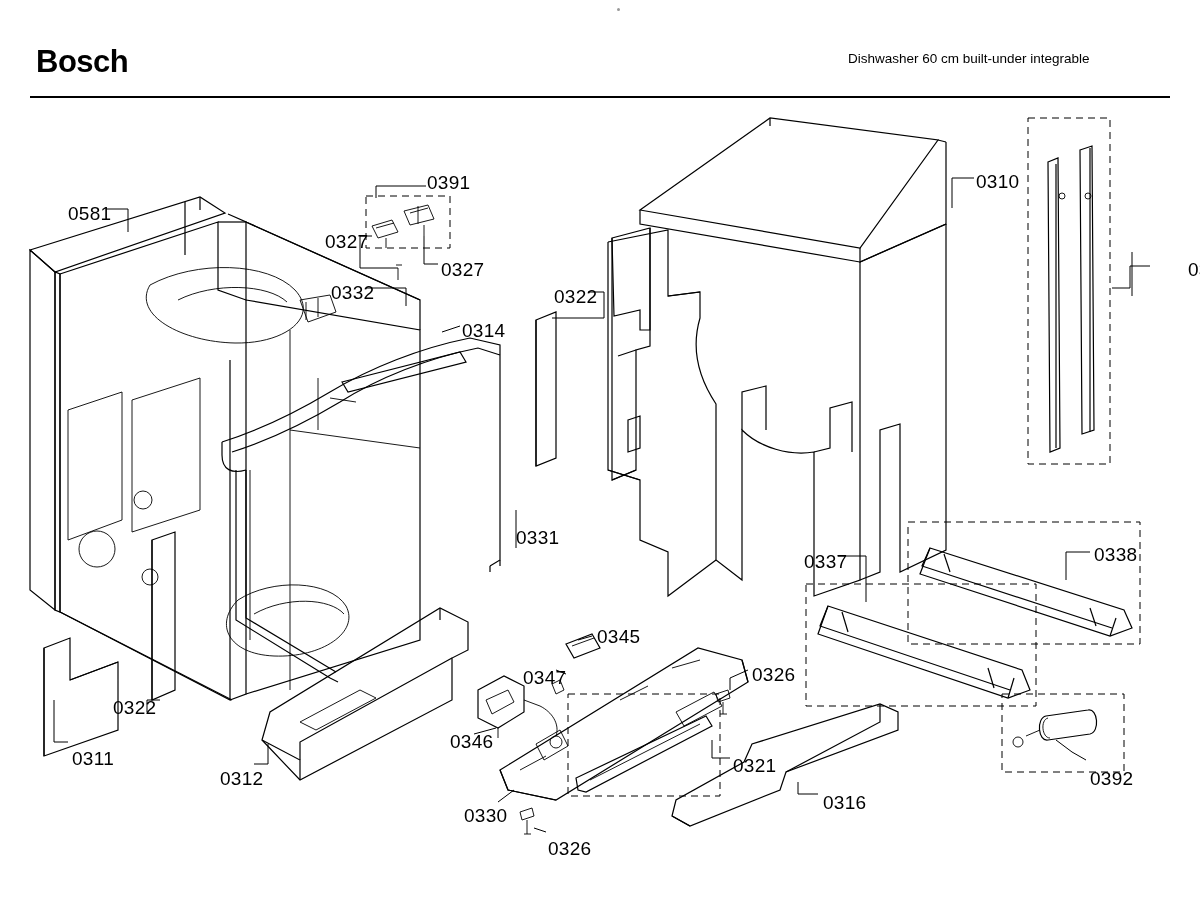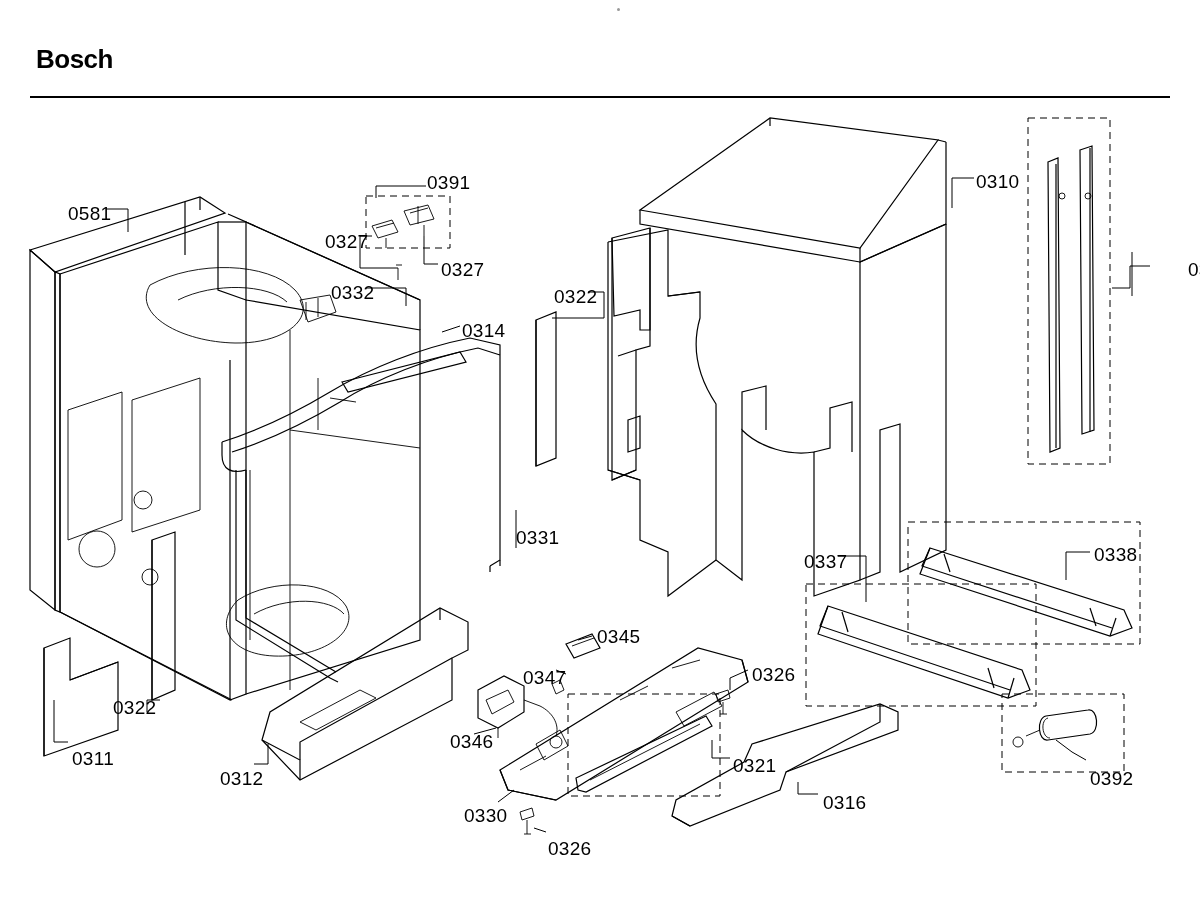--- a/index.html
+++ b/index.html
@@ -6,21 +6,21 @@
   body{
     width:1200px;height:916px;background:#ffffff;
     font-family:"Liberation Sans", sans-serif;
     color:#000;position:relative;overflow:hidden;
   }
   .page{position:relative;width:1200px;height:916px;}
 
   
   .brand{
     position:absolute;left:36px;top:44px;
-    font-size:26px;font-weight:bold;letter-spacing:-0.5px;
+    font-size:31px;font-weight:bold;letter-spacing:-0.5px;
   }
   .header-desc{
     position:absolute;right:32px;top:48px;
     width:320px;text-align:left;
     font-size:13.5px;line-height:1.65;
   }
   .header-rule{
     position:absolute;left:30px;top:96px;width:1140px;height:2px;background:#000;
   }
   .top-dot{
@@ -43,20 +43,21 @@
 </style>
 </head>
 <body>
 
 <div class="page">
 
   <div class="top-dot"></div>
 
   <div class="brand">Bosch</div>
   <div class="header-desc">
+    <div>Dishwasher 60 cm built-under integrable</div>
   </div>
   <div class="header-rule"></div>
 
   <svg class="art" viewBox="0 0 1200 916">
 
     <g>
       <path class="st" d="M30 250 L30 590 L55 610 L55 272 Z"></path>
       <path class="st" d="M30 250 L200 197 L225 213 L55 272 Z"></path>
       <path class="st" d="M55 272 L55 610 L60 612 L60 274 Z"></path>
       <path class="st" d="M200 197 L200 210"></path>

